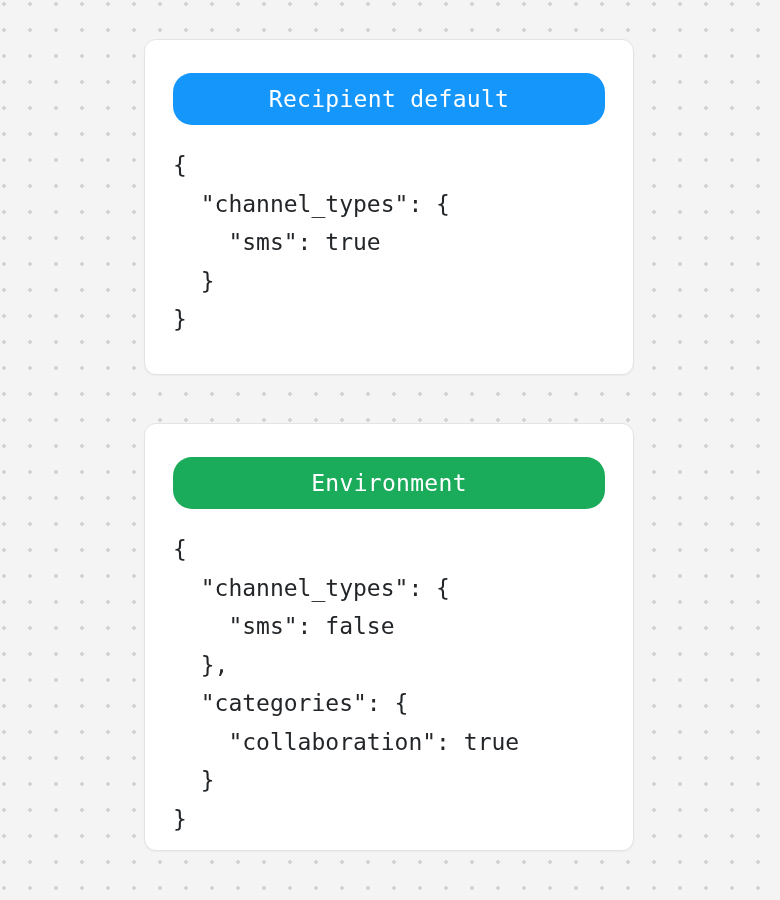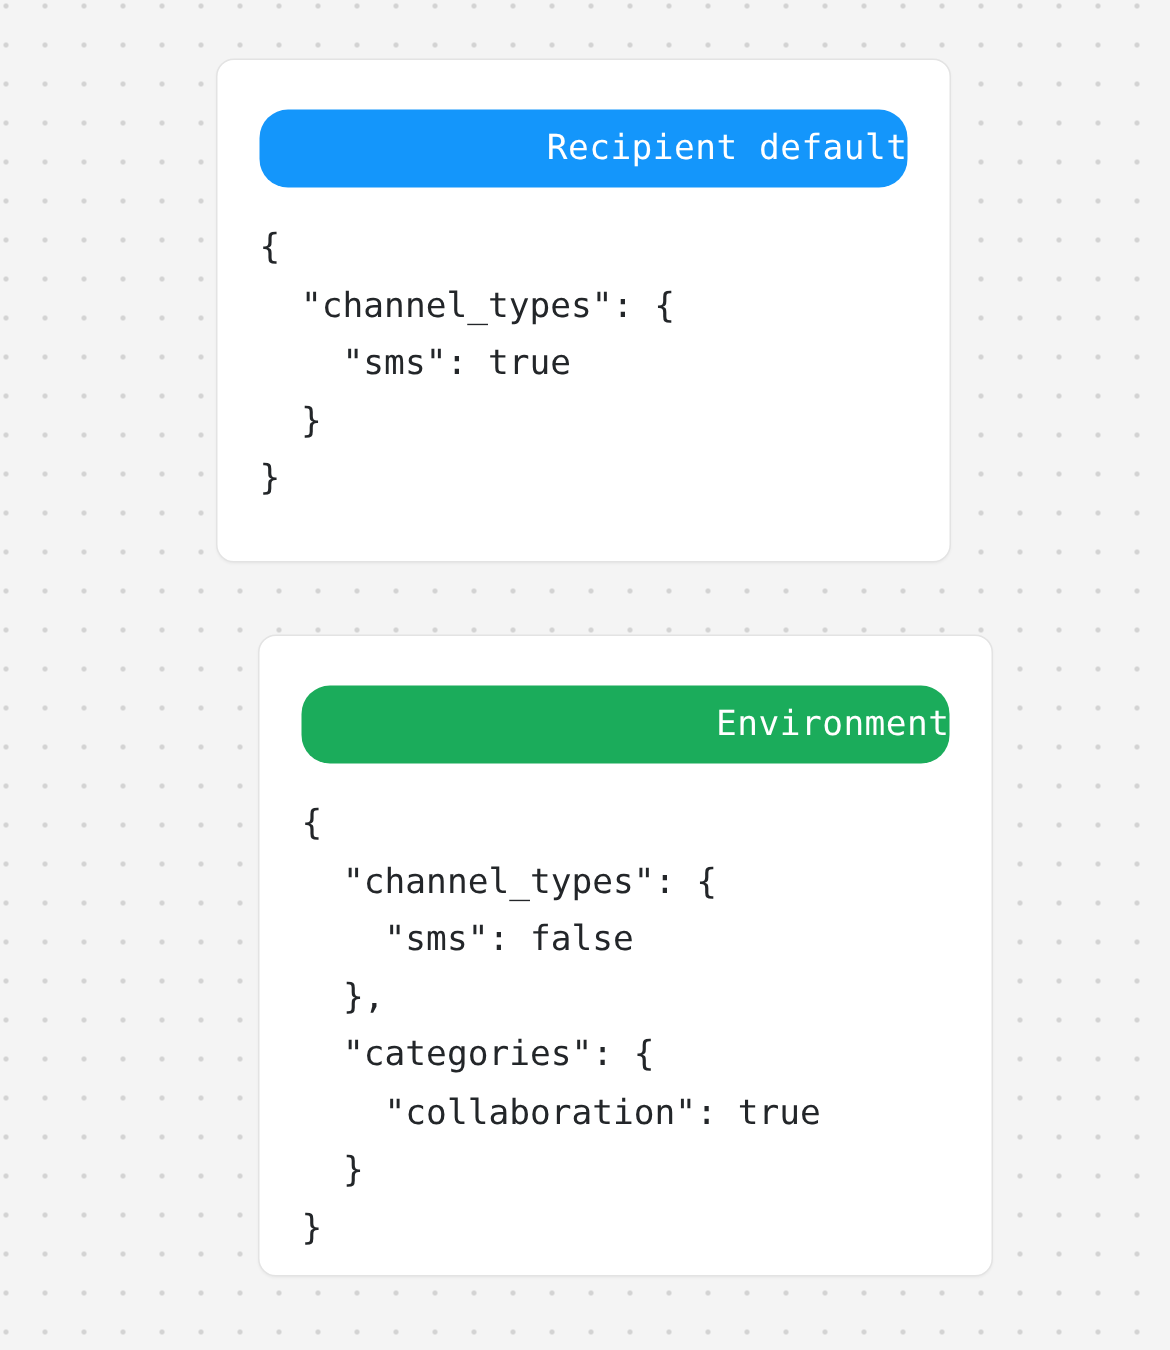--- a/index.html
+++ b/index.html
@@ -40,29 +40,28 @@
   }
 
   .card--recipient-default {
     top: 39px;
     height: 336px;
   }
 
   .card--environment {
     top: 423px;
     height: 428px;
-    margin-left: 28px;
   }
 
   .card-header {
     height: 52px;
     border-radius: 19px;
     display: flex;
     align-items: center;
-    justify-content: flex-end;
+    justify-content: center;
     color: #ffffff;
     font-family: "DejaVu Sans Mono", "Liberation Mono", monospace;
     font-size: 23px;
     font-weight: 400;
     letter-spacing: 0.3px;
     user-select: none;
   }
 
   .card-header--blue   { background-color: #1496fb; }
   .card-header--green  { background-color: #1bac5b; }

